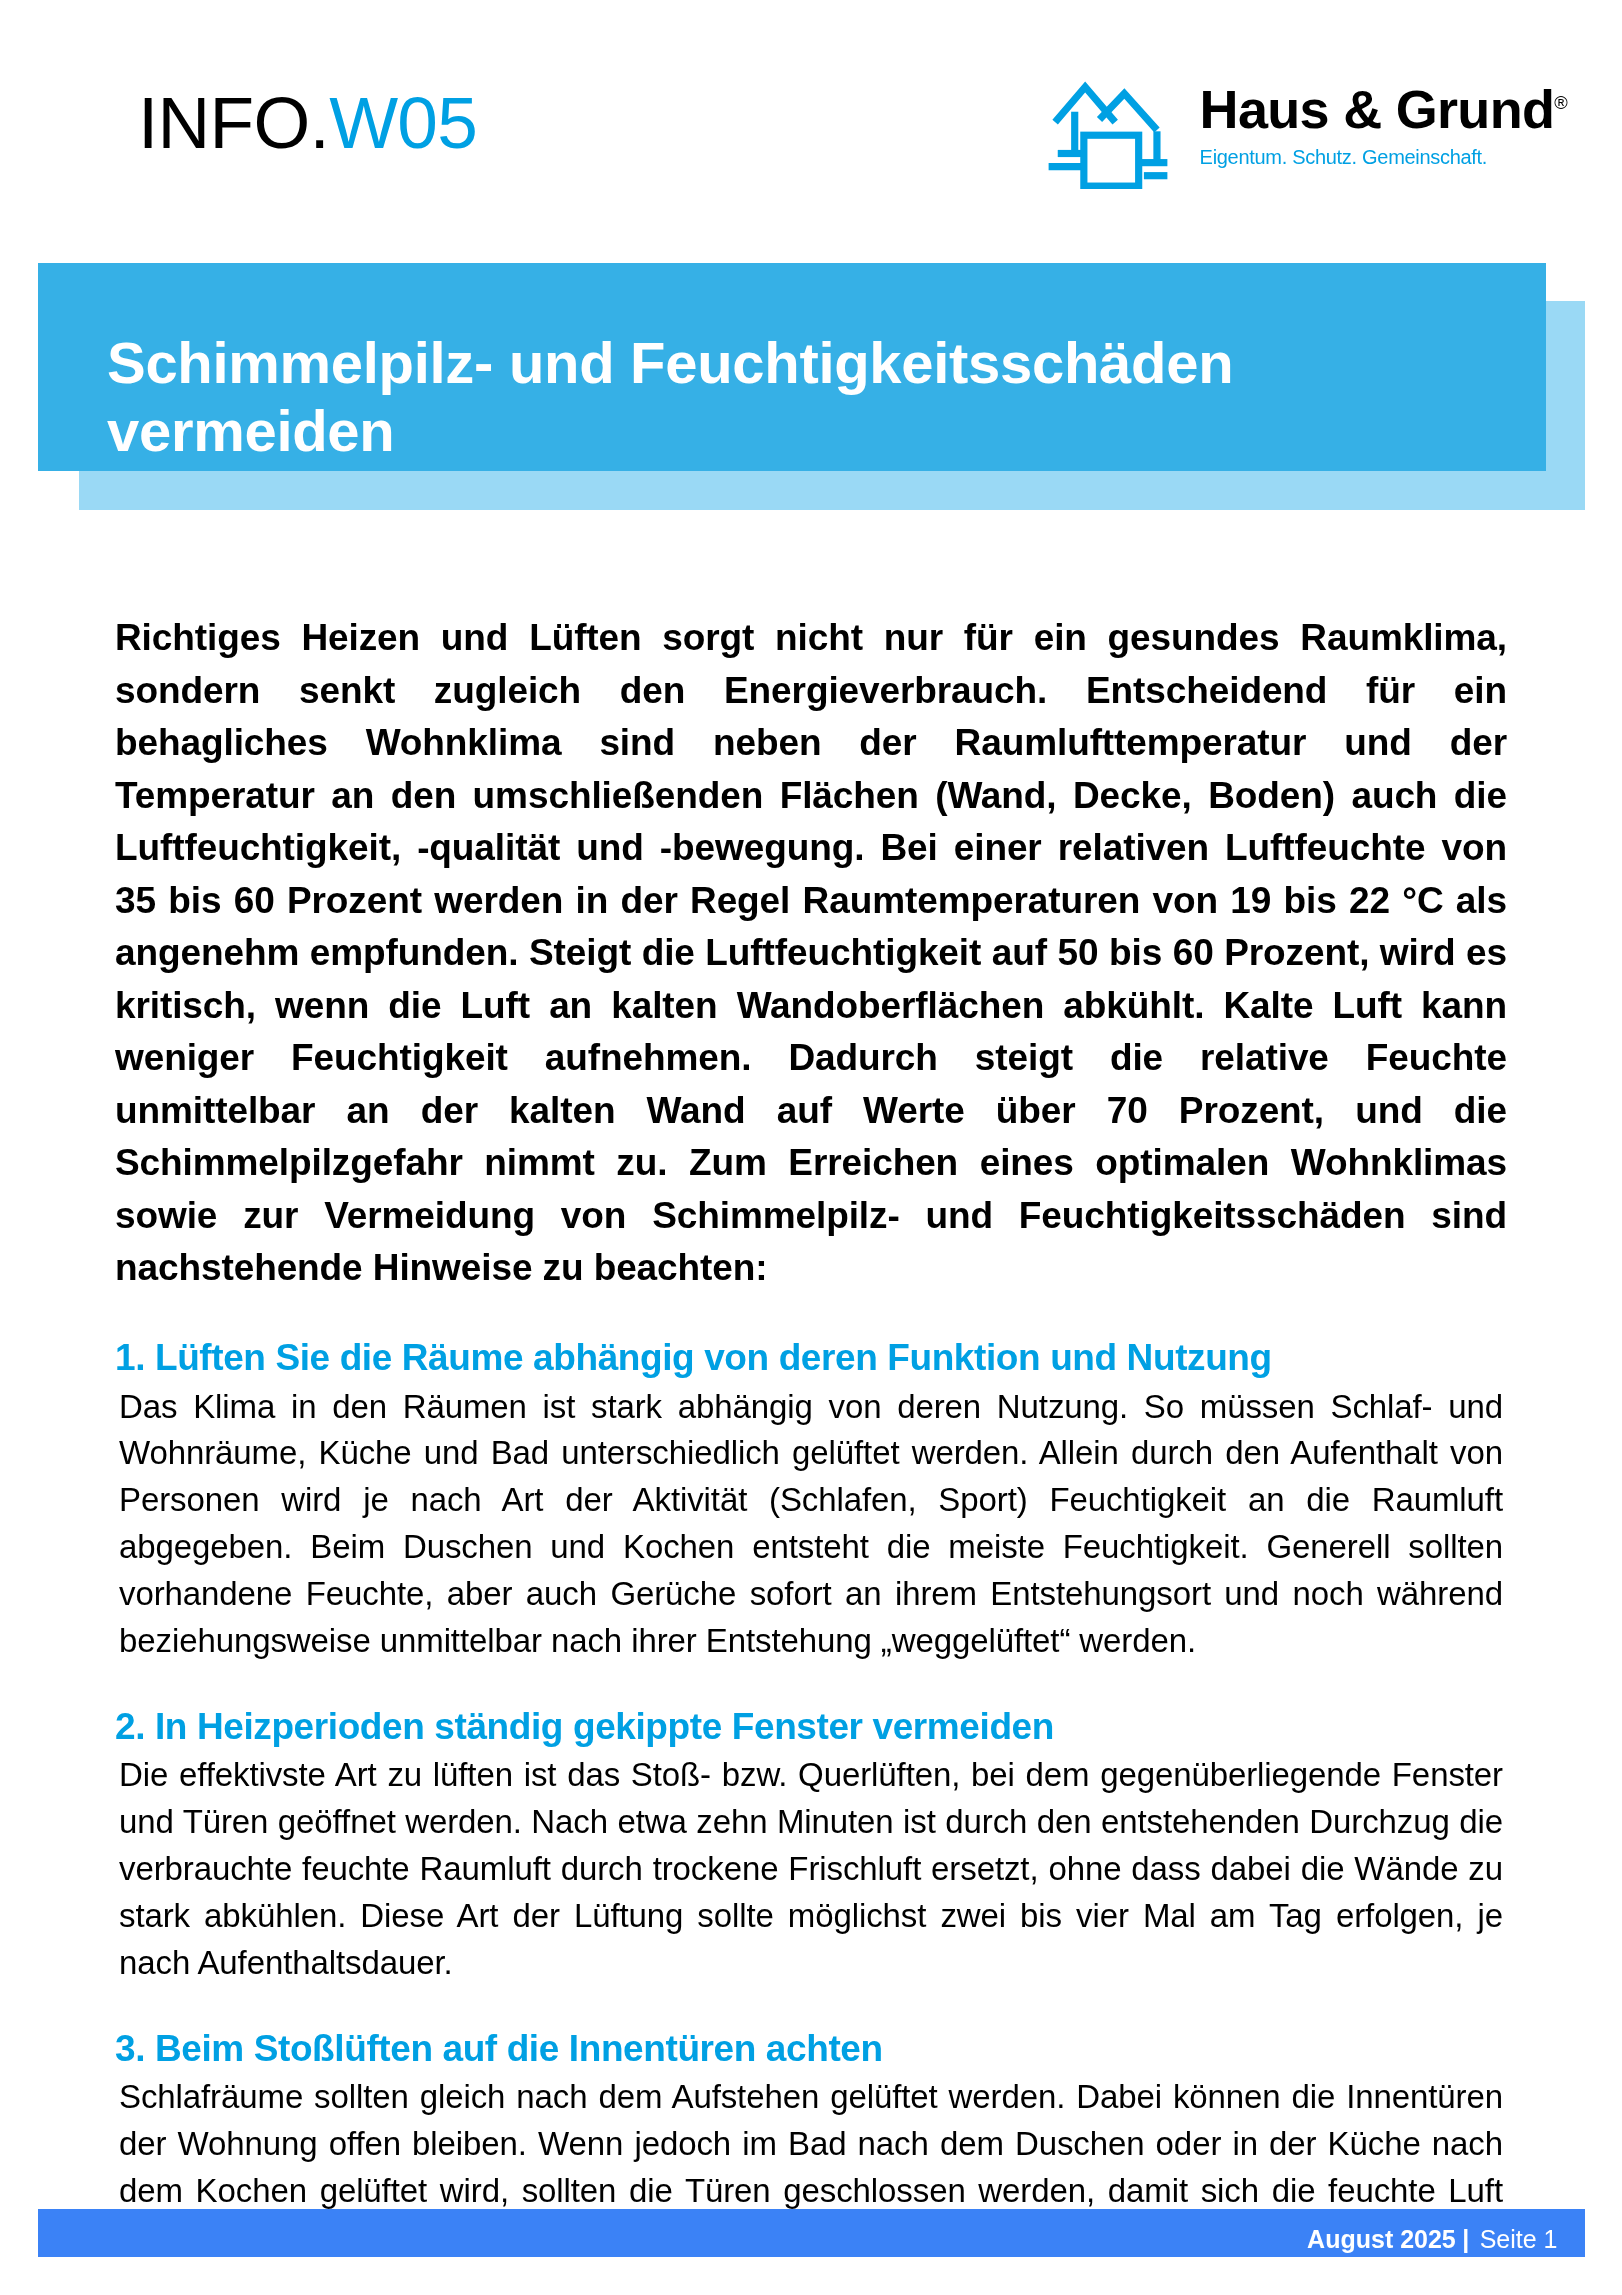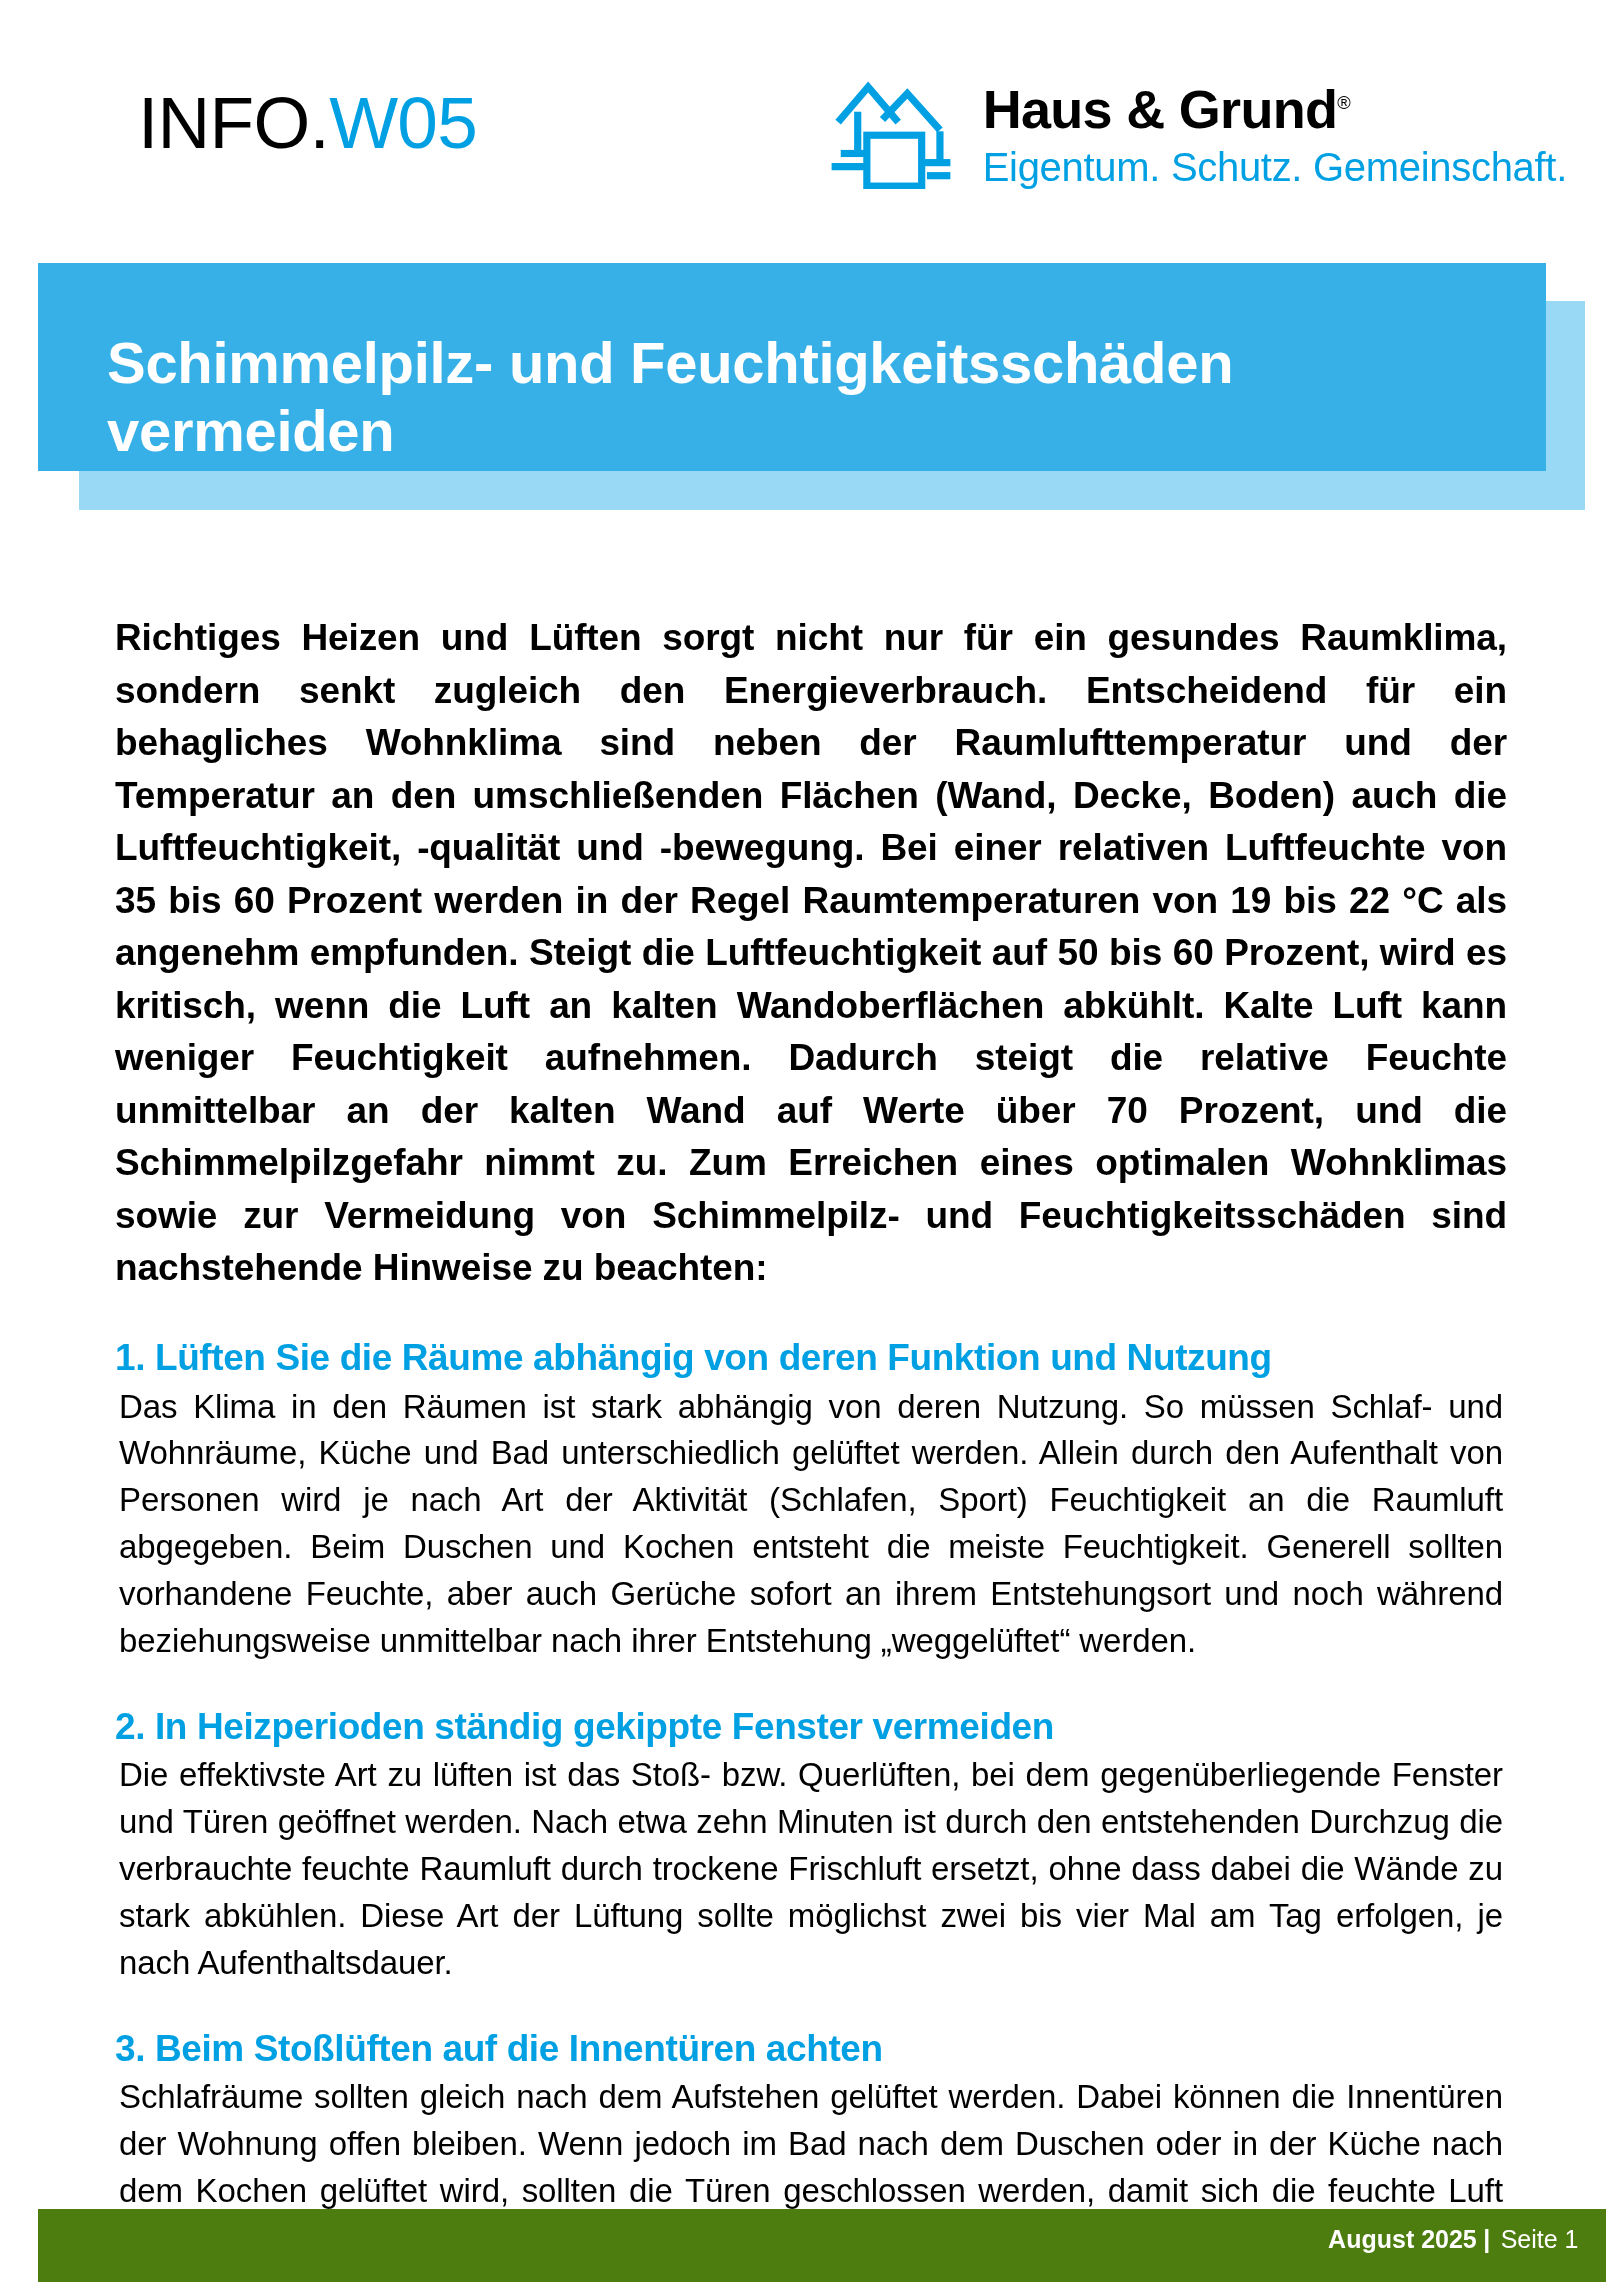--- a/index.html
+++ b/index.html
@@ -68,21 +68,21 @@
     white-space: nowrap;
     position: relative;
   }
   .logo-wordmark .reg {
     font-size: 18.3px;
     vertical-align: super;
     font-weight: 400;
   }
   .logo-claim {
     margin-top: 11.8px;
-    font-size: 40px;
+    font-size: 20px;
     font-weight: 400;
     color: #00A0E3;
     line-height: 1;
     letter-spacing: -0.3px;
     white-space: nowrap;
   }
 
   
   .banner {
     position: absolute;
@@ -155,23 +155,22 @@
     letter-spacing: -0.1px;
   }
   .section-body.flow-last { text-align: justify; }
 
   
   .footer {
     position: absolute;
     left: 38px;
     top: 2209px;
     width: 1547px;
-    height: 73px;
-    background: #4d7c0f;
-    padding-left: 21px;
+    height: 48px;
+    background: #3b82f6;
   }
   .footer-text {
     position: absolute;
     right: 27.5px;
     top: 0;
     height: 60px;
     display: flex;
     align-items: center;
     gap: 0;
     color: #FFFFFF;

